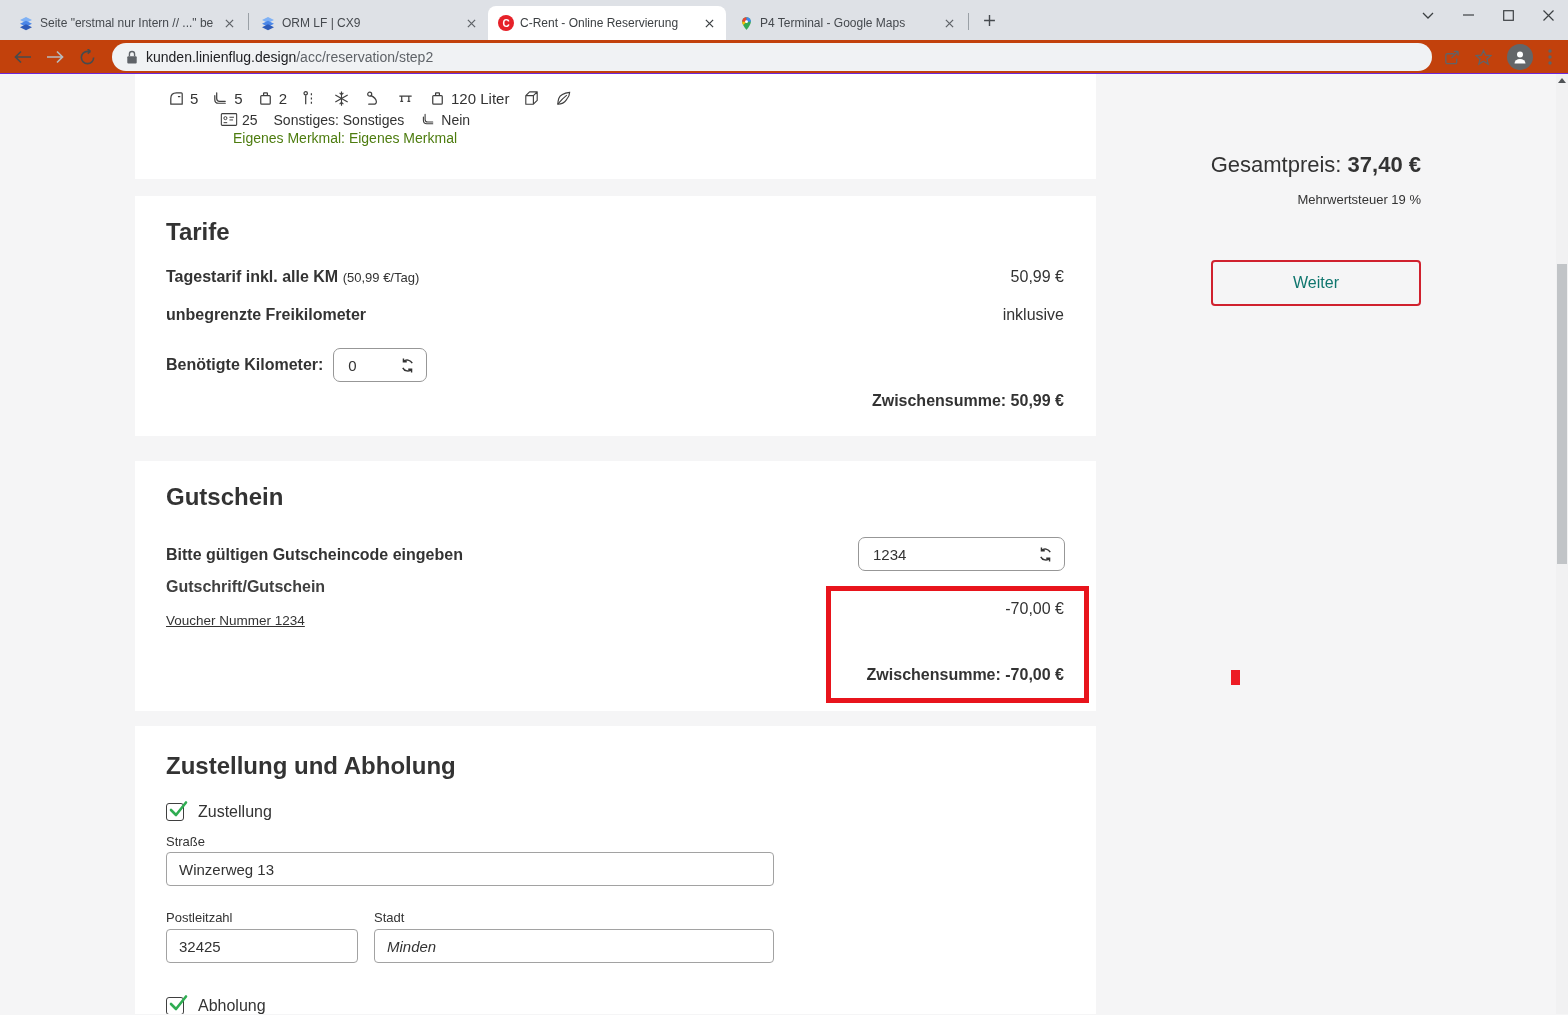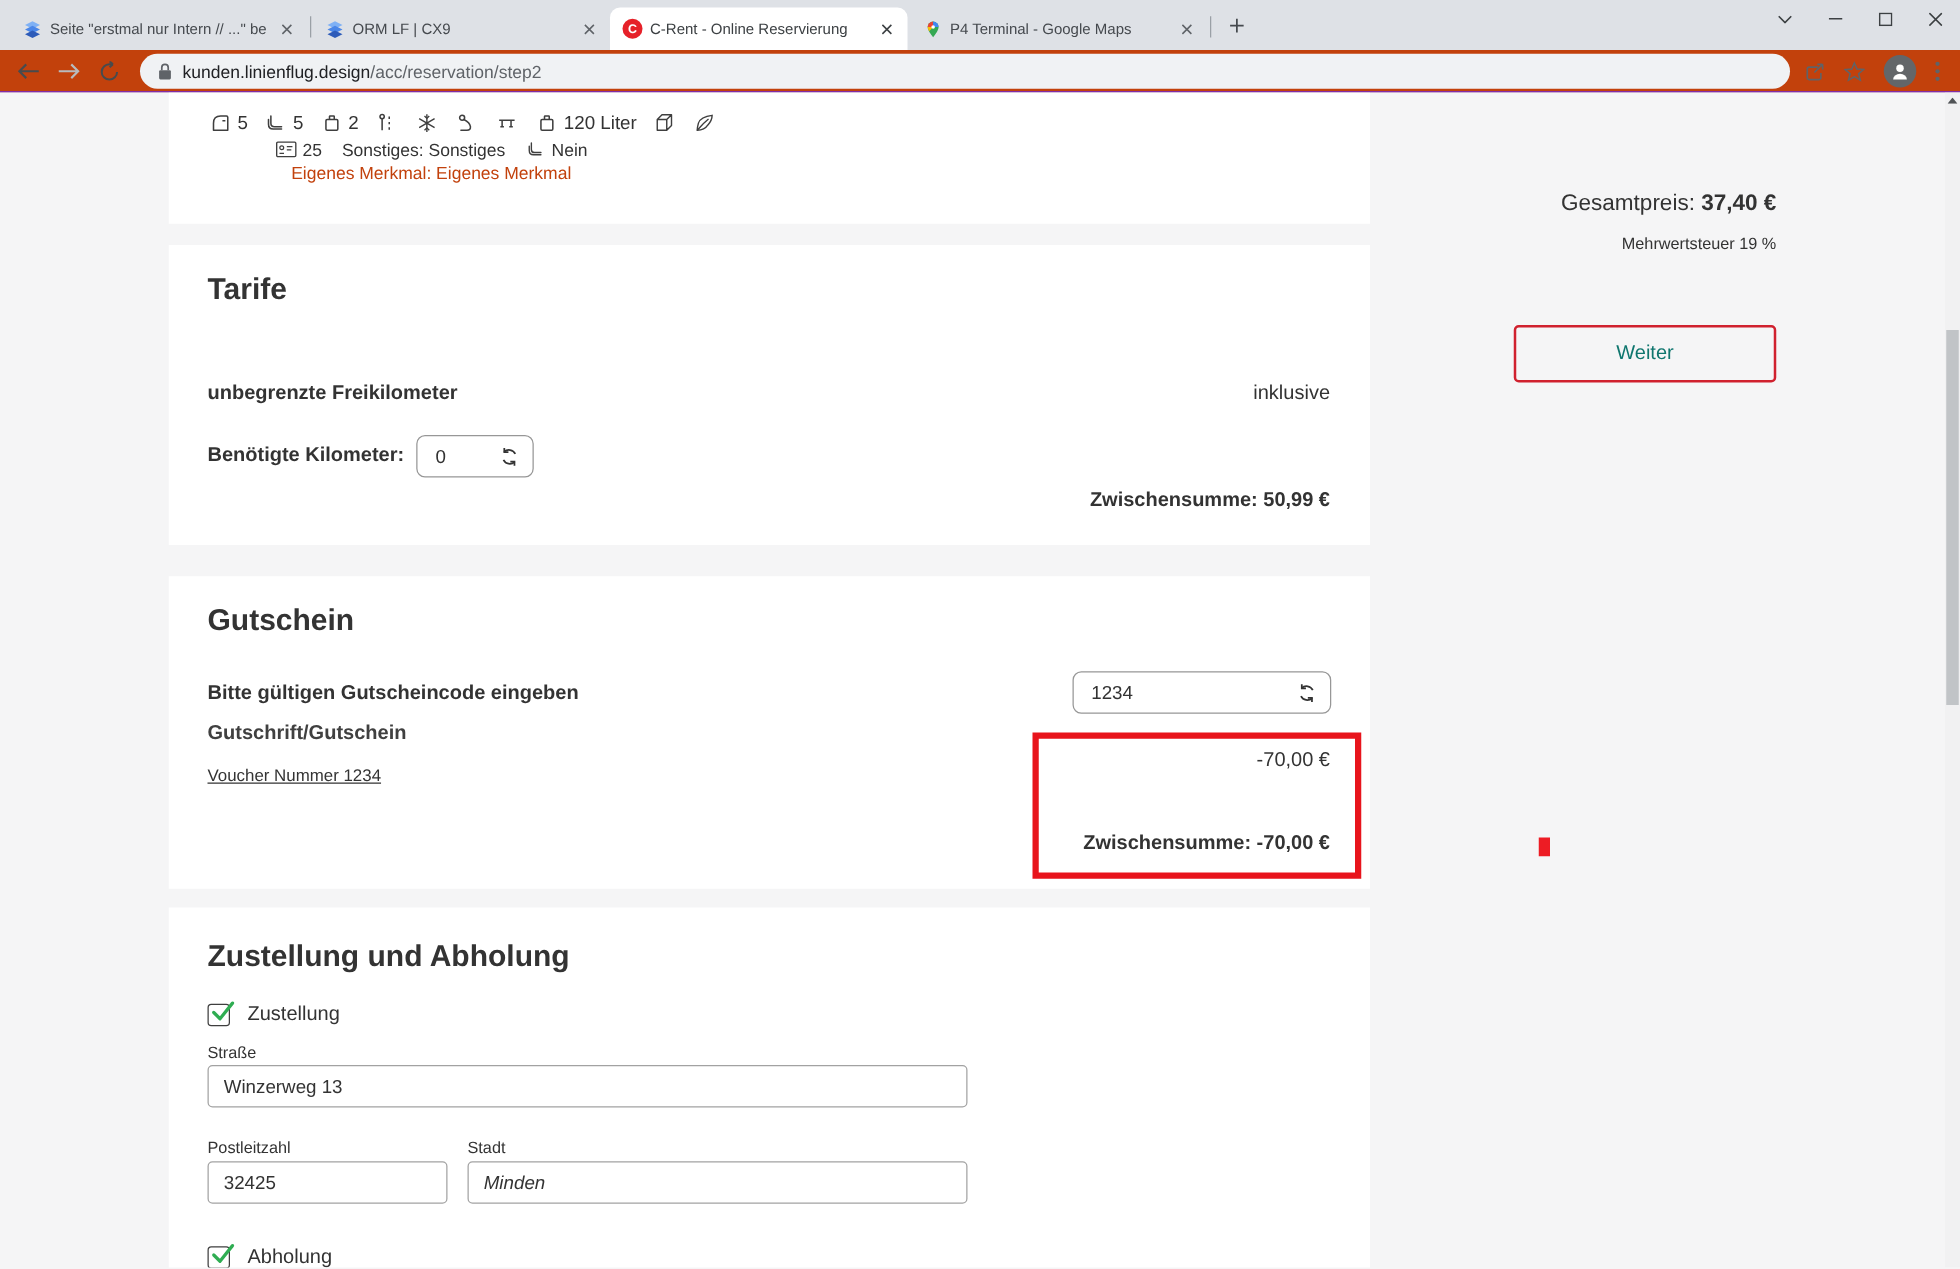--- a/index.html
+++ b/index.html
@@ -35,21 +35,21 @@
 
   
   .viewport { position:relative; width:1568px; height:940px; background:#f5f5f6; overflow:hidden; }
   .card { position:absolute; left:135px; width:961px; background:#fff; }
   .h2 { position:absolute; left:31px; font-size:24px; font-weight:600; color:#333; }
 
   .featrow1 { position:absolute; left:32px; top:15px; display:flex; align-items:center; gap:13px; color:#333; font-size:15px; }
   .feat { display:flex; align-items:center; gap:4px; }
   .featrow2 { position:absolute; left:0; top:37px; width:420px; display:flex; justify-content:center;
     align-items:center; gap:16px; font-size:14px; color:#333; }
-  .featrow3 { position:absolute; left:0; top:56px; width:420px; text-align:center; font-size:14px; color:#c2410c; }
+  .featrow3 { position:absolute; left:0; top:56px; width:420px; text-align:center; font-size:14px; color:#4d7c0f; }
 
   .rowflex { position:absolute; left:31px; right:32px; display:flex; justify-content:space-between; align-items:baseline;
     font-size:16px; color:#333; }
   .b { font-weight:700; }
   .note { font-size:13px; font-weight:400; }
   .subtotal { position:absolute; right:32px; font-size:16px; font-weight:700; color:#333; }
 
   .inputbox { position:relative; height:34px; border:1px solid #979797; border-radius:7px; background:#fff;
     display:flex; align-items:center; }
   .inputbox input { border:none; outline:none; background:transparent; font-size:15px; color:#333;
@@ -61,21 +61,21 @@
   .fieldlabel { position:absolute; font-size:13px; color:#333; }
 
   .redbox { position:absolute; border:5px solid #e8141c; }
   .redval { position:absolute; right:32px; font-size:16px; color:#333; }
 
   .cbrow { position:absolute; left:31px; display:flex; align-items:center; gap:14px; font-size:16px; color:#333; }
   .cbox { position:relative; width:18px; height:18px; border:1.5px solid #3f3f3f; border-radius:3px; flex:none; }
   .cbox svg { position:absolute; left:1px; top:-5px; }
 
   .summary { position:absolute; right:147px; top:78px; text-align:right; color:#333; }
-  .summary .total { font-size:18px; }
+  .summary .total { font-size:22px; }
   .summary .vat { font-size:13px; margin-top:14px; }
   .weiter { position:absolute; right:147px; top:158px; width:210px; height:46px; background:transparent;
     border:2px solid #d0212e; border-radius:4px; color:#0f766e; font-size:16px;
     font-family:"Liberation Sans", sans-serif;margin-top:28px; }
 
   .redmarker { position:absolute; left:1231px; top:596px; width:9px; height:15px; background:#ed1c24; }
 
   .scrollbar { position:absolute; right:0; top:0; width:12px; height:940px; background:#f1f1f2; }
   .sb-thumb { position:absolute; left:1px; top:190px; width:10px; height:300px; background:#c1c4c7; }
   .sb-up { position:absolute; left:2px; top:4px; }
@@ -317,20 +317,24 @@
             <path d="M4 7 v4 q0 4 4 4 h7" fill="none" stroke="#3f3f3f" stroke-width="1.3" stroke-linecap="round"></path>
           </svg>
         <span>Nein</span>
       </span>
     </div>
     <div class="featrow3">Eigenes Merkmal: Eigenes Merkmal</div>
   </div>
 
   <div class="card" style="top:122px; height:240px;">
     <div class="h2" style="top:22px">Tarife</div>
+    <div class="rowflex" style="top:72px">
+      <span><span class="b">Tagestarif inkl. alle KM</span> <span class="note">(50,99 €/Tag)</span></span>
+      <span>50,99 €</span>
+    </div>
     <div class="rowflex" style="top:110px">
       <span class="b">unbegrenzte Freikilometer</span>
       <span>inklusive</span>
     </div>
     <div class="rowflex" style="top:152px; align-items:center;">
       <span style="display:flex; align-items:center; gap:10px;">
         <span class="b">Benötigte Kilometer:</span>
         <span class="inputbox" style="width:94px">
           <input value="0" style="">
           <span class="syncbtn">

